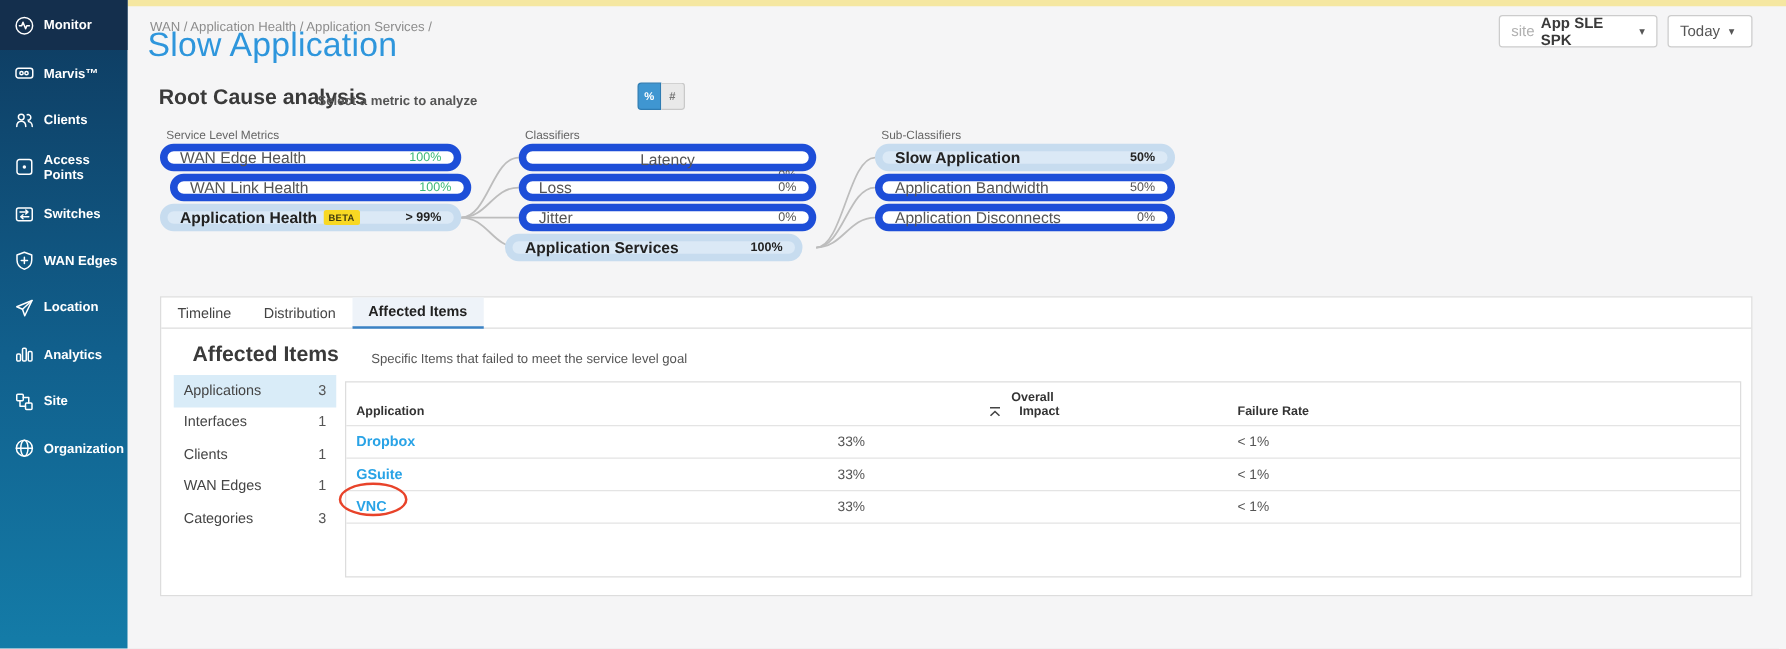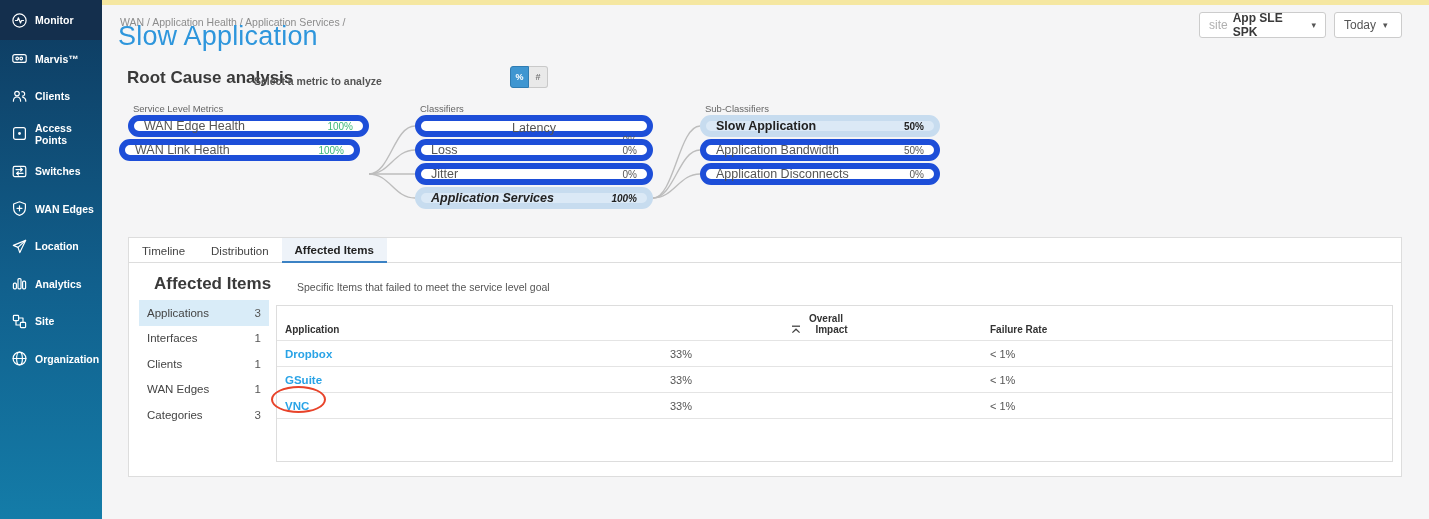--- a/index.html
+++ b/index.html
@@ -216,38 +216,43 @@
       <path d="M285,88 C306,88 311,16 332,16"></path>
       <path d="M285,88 C306,88 311,40 332,40"></path>
       <path d="M285,88 C306,88 311,64 332,64"></path>
     </g>
   </svg>
 
   <div class="pill" style="left:128px;top:115px;width:241px;">
     <span class="nm">WAN Edge Health</span>
     <span class="pct green">100%</span>
   </div>
-  <div class="pill" style="left:119px;top:139px;width:241px;">
+  <div class="pill" style="left:136px;top:139px;width:241px;">
     <span class="nm">WAN Link Health</span>
     <span class="pct green">100%</span>
+  </div>
+  <div class="pill sel" style="left:128px;top:163px;width:241px;">
+    <span class="nm">Application Health</span>
+    <span class="beta">BETA</span>
+    <span class="pct green-b">&gt; 99%</span>
   </div>
 
   <div class="pill" style="left:415px;top:115px;width:238px;flex-direction:column;">
     <span class="nm">Latency</span>
     <span class="pct">0%</span>
   </div>
   <div class="pill" style="left:415px;top:139px;width:238px;">
     <span class="nm">Loss</span>
     <span class="pct">0%</span>
   </div>
   <div class="pill" style="left:415px;top:163px;width:238px;">
     <span class="nm">Jitter</span>
     <span class="pct">0%</span>
   </div>
-  <div class="pill sel" style="left:415px;top:187px;width:238px;font-style:italic;">
+  <div class="pill sel" style="left:404px;top:187px;width:238px;">
     <span class="nm">Application Services</span>
     <span class="pct">100%</span>
   </div>
 
   <div class="pill sel" style="left:700px;top:115px;width:240px;">
     <span class="nm">Slow Application</span>
     <span class="pct">50%</span>
   </div>
   <div class="pill" style="left:700px;top:139px;width:240px;">
     <span class="nm">Application Bandwidth</span>

